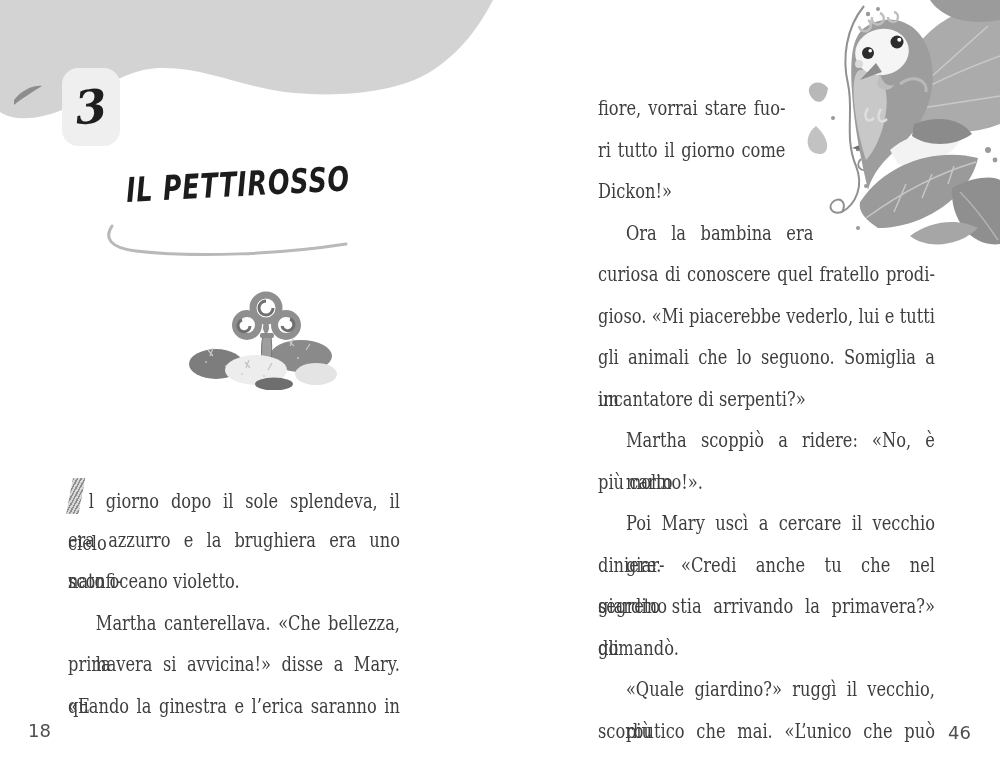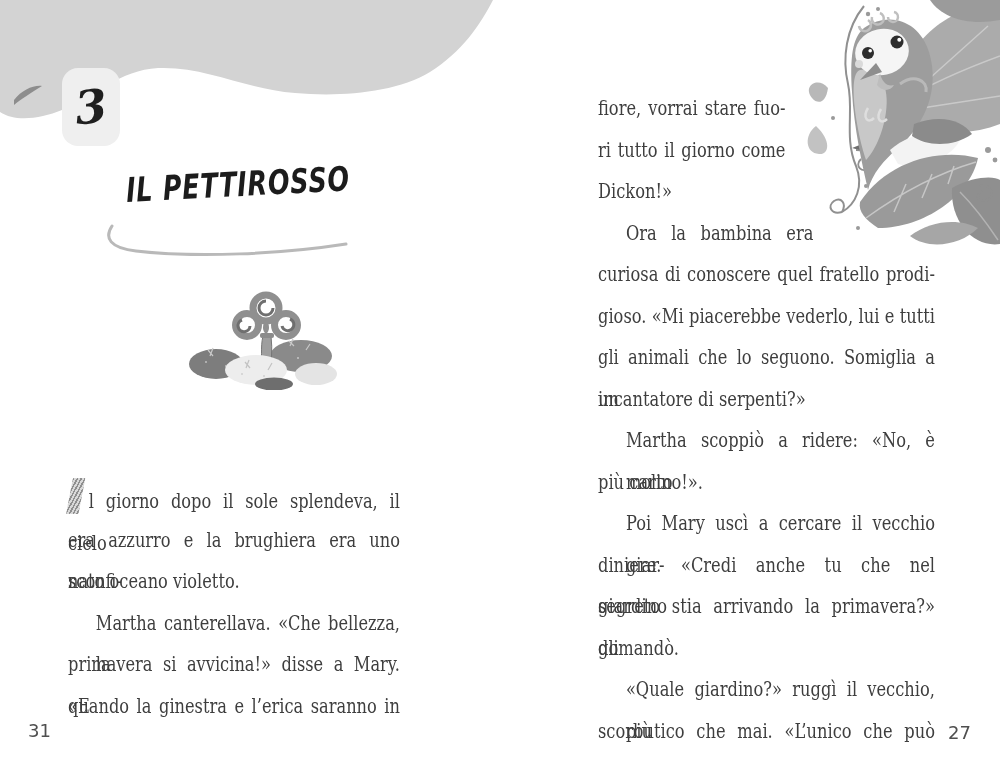--- a/index.html
+++ b/index.html
@@ -143,16 +143,16 @@
     <div class="ln ind">Martha scoppiò a ridere: «No, è molto</div>
     <div class="ln end">più carino!».</div>
     <div class="ln ind">Poi Mary uscì a cercare il vecchio giar-</div>
     <div class="ln">diniere. «Credi anche tu che nel giardino</div>
     <div class="ln">segreto stia arrivando la primavera?» gli</div>
     <div class="ln end">domandò.</div>
     <div class="ln ind">«Quale giardino?» ruggì il vecchio, più</div>
     <div class="ln">scorbutico che mai. «L’unico che può</div>
   </div>
 
-  <div class="pagenum pagenum-left">31</div>
-  <div class="pagenum pagenum-right">27</div>
+  <div class="pagenum pagenum-left">18</div>
+  <div class="pagenum pagenum-right">46</div>
 
 </div>
 
 </body></html>

